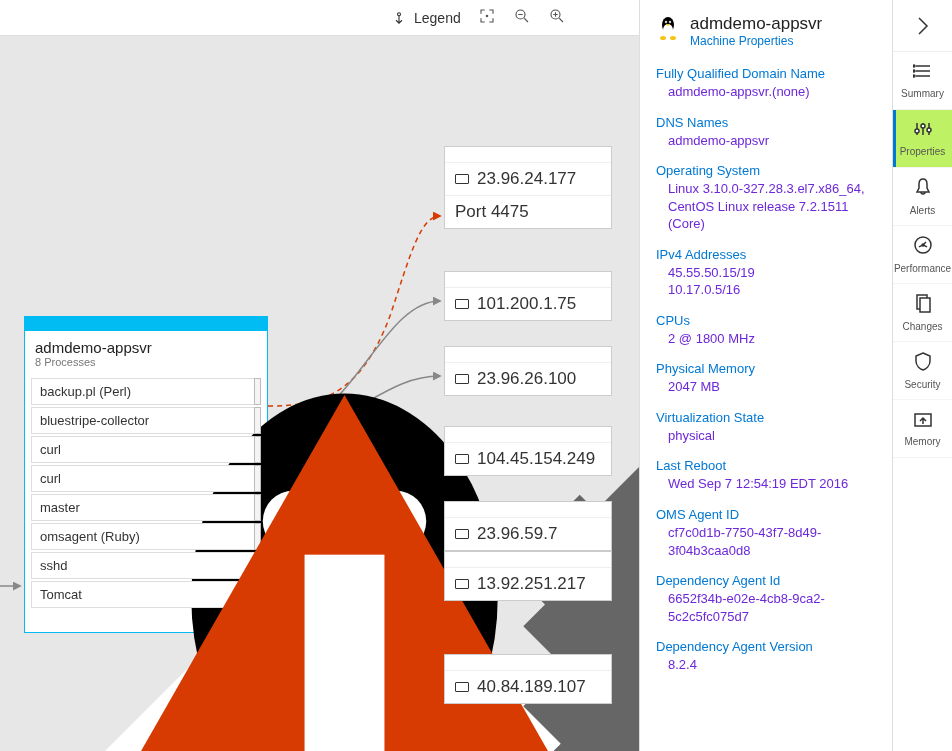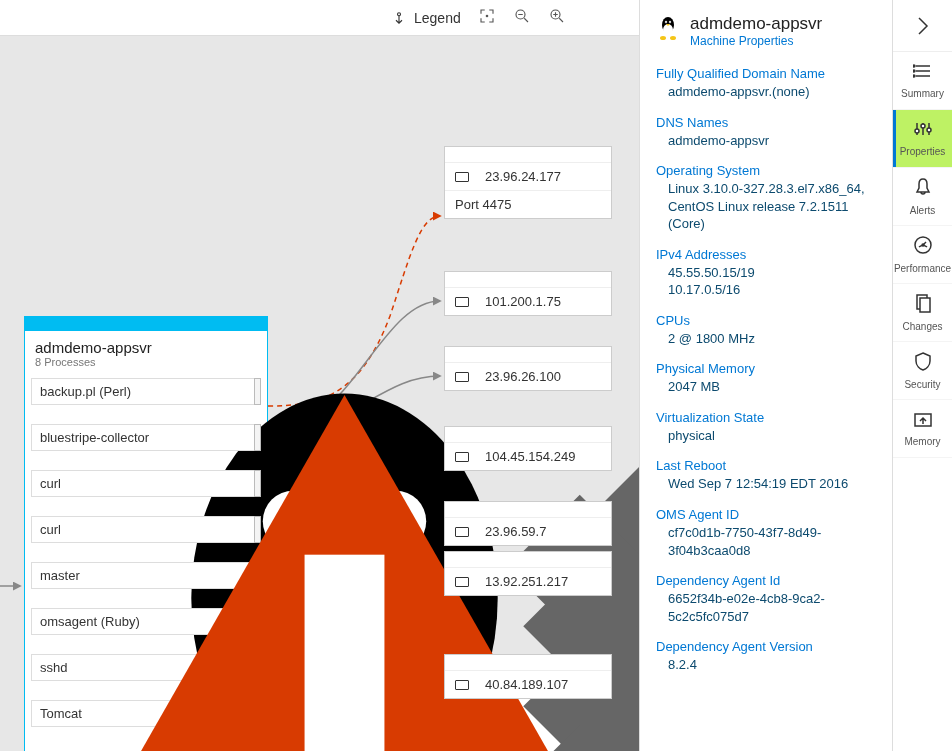--- a/index.html
+++ b/index.html
@@ -15,38 +15,38 @@
   .canvas svg { position: absolute; left: 0; top: 0; width: 639px; height: 715px; pointer-events: none; }
 
   
   .server-node { position: absolute; left: 24px; top: 280px; width: 244px; background: #fff; border: 1px solid #00bcf2; }
   .server-node .header { height: 14px; background: #00bcf2; display: flex; align-items: center; padding-left: 10px; }
   .server-node .header .chev { color: #fff; }
   .server-node .titlebar { display: flex; align-items: center; gap: 8px; padding: 8px 10px 6px 10px; }
   .server-node .titlebar .name { font-size: 15px; color: #222; }
   .server-node .titlebar .sub { font-size: 11px; color: #777; }
   .server-node .plist { padding: 4px 6px 6px 6px; }
-  .server-node .pitem { border: 1px solid #ddd; background: #fff; padding: 5px 8px; font-size: 13px; margin-bottom: 19px; cursor: pointer; position: relative; }
+  .server-node .pitem { border: 1px solid #ddd; background: #fff; padding: 5px 8px; font-size: 13px; margin-bottom: 2px; cursor: pointer; position: relative; }
   .server-node .pitem .port { position: absolute; right: -1px; top: -1px; bottom: -1px; width: 7px; border: 1px solid #bbb; background: #f4f4f4; }
   .alert-tri { color: #D83B01; padding: 6px 10px 10px 10px; font-size: 16px; }
 
   
   .ip-node { position: absolute; left: 444px; width: 168px; background: #fff; border: 1px solid #ccc; }
   .ip-node .hdr { height: 16px; border-bottom: 1px solid #eee; display: flex; align-items: center; padding-left: 30px; color: #666; }
-  .ip-node .row { display: flex; align-items: center; gap: 16px; padding: 6px 10px; font-size: 13px; }
+  .ip-node .row { display: flex; align-items: center; gap: 8px; padding: 6px 10px; font-size: 17px; }
   .port-row { border-top: 1px solid #eee; }
 
   
   .props { position: absolute; left: 639px; top: 0; width: 253px; height: 751px; background: #fff; border-left: 1px solid #ddd; padding: 14px 16px; overflow: auto; }
   .props .title-row { display: flex; align-items: flex-start; gap: 10px; margin-bottom: 18px; }
   .props .title-row .t { font-size: 17px; color: #222; }
   .props .title-row .s { font-size: 12px; color: #0078d4; }
   .prop-block { margin-bottom: 14px; }
   .prop-block .lbl { font-size: 13px; color: #0078d4; margin-bottom: 2px; }
-  .prop-block .val { font-size: 13px; color: #0c4a6e; padding-left: 12px; line-height: 1.35; }
+  .prop-block .val { font-size: 13px; color: #6d28d9; padding-left: 12px; line-height: 1.35; }
 
   
   .rail { position: absolute; right: 0; top: 0; width: 60px; height: 751px; background: #fff; border-left: 1px solid #ddd; }
   .rail .chev-row { height: 52px; display: flex; align-items: center; justify-content: center; border-bottom: 1px solid #eee; cursor: pointer; }
   .rail .item { height: 58px; display: flex; flex-direction: column; align-items: center; justify-content: center; gap: 3px; font-size: 10px; color: #555; cursor: pointer; border-bottom: 1px solid #f4f4f4; position: relative; }
   .rail .item.active { background: #bef264; }
   .rail .item.active::before { content: ""; position: absolute; left: 0; top: 0; bottom: 0; width: 3px; background: #0078d4; }
   .rail-icon { font-size: 18px; color: #333; }
 
   .mon-icon { display: inline-block; position: relative; }

